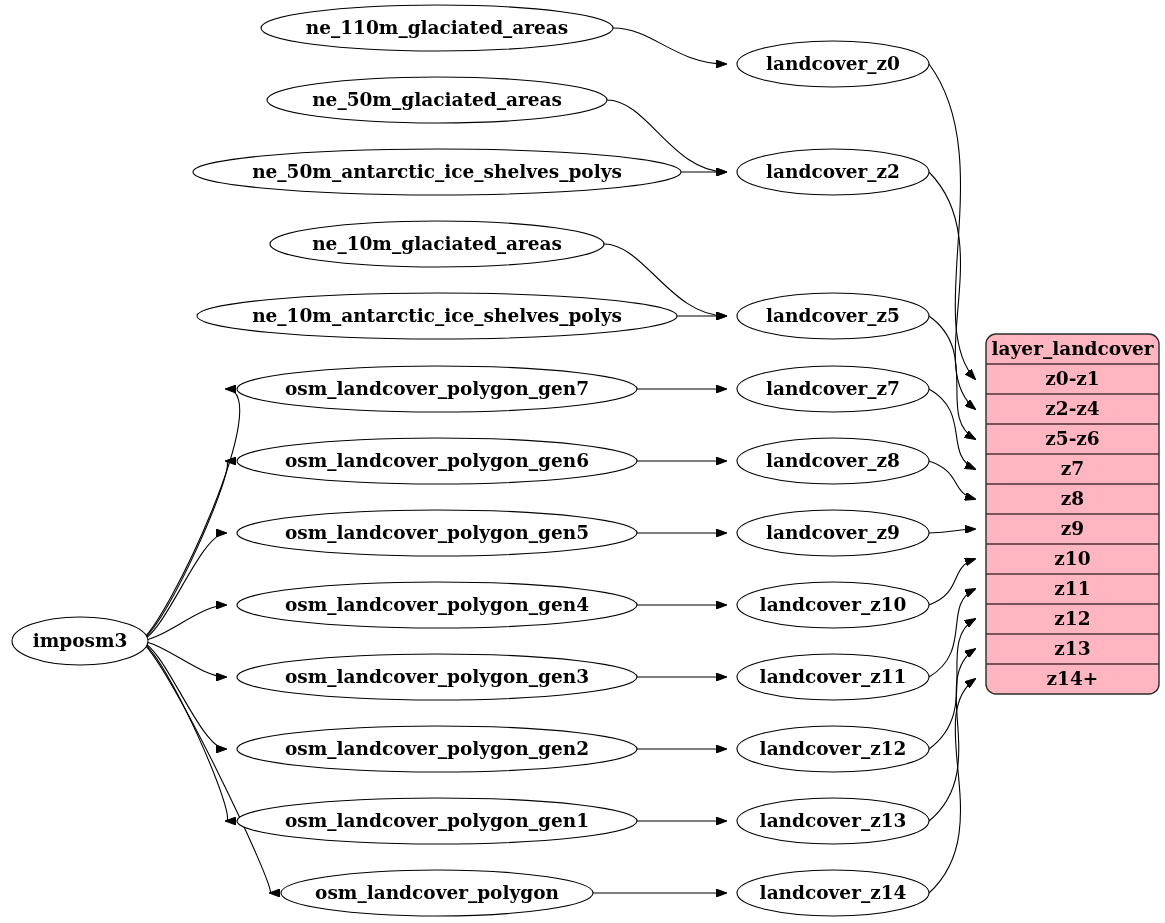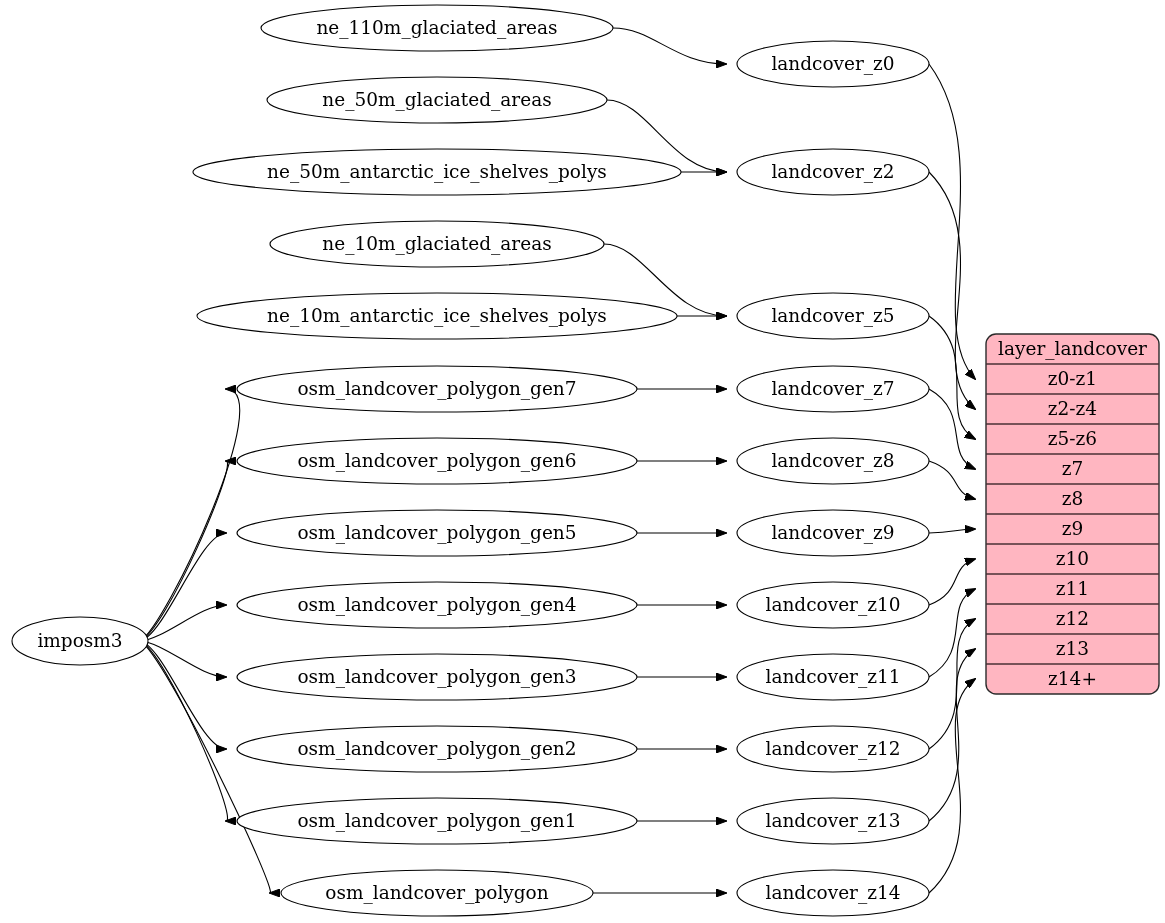--- a/index.html
+++ b/index.html
@@ -1,19 +1,19 @@
 <!DOCTYPE html>
 <html><head>
 <meta charset="utf-8">
 <title>Graph</title>
 <style>
   html,body{margin:0;padding:0;background:#ffffff;}
   body{width:1165px;height:923px;overflow:hidden;
        font-family:"DejaVu Serif","Liberation Serif",serif;}
-  #stage{position:relative;width:1165px;height:923px;}
+  #stage{position:relative;width:1165px;height:923px;font-weight:bold;}
   svg#graph{position:absolute;left:0;top:0;width:1165px;height:923px;}
   .node-ellipse{fill:#ffffff;stroke:#000000;stroke-width:1.1;}
   .node-label{font-family:"DejaVu Serif","Liberation Serif",serif;
               font-size:18.5px;fill:#000000;text-anchor:middle;
               dominant-baseline:middle;}
   .edge{fill:none;stroke:#000000;stroke-width:1.1;}
   .arrow{fill:#000000;stroke:#000000;stroke-width:1;}
   .rec-body{fill:#ffb6c1;stroke:#2b2b2b;stroke-width:1.4;}
   .rec-line{stroke:#4a3034;stroke-width:1.5;}
   .rec-label{font-family:"DejaVu Serif","Liberation Serif",serif;

